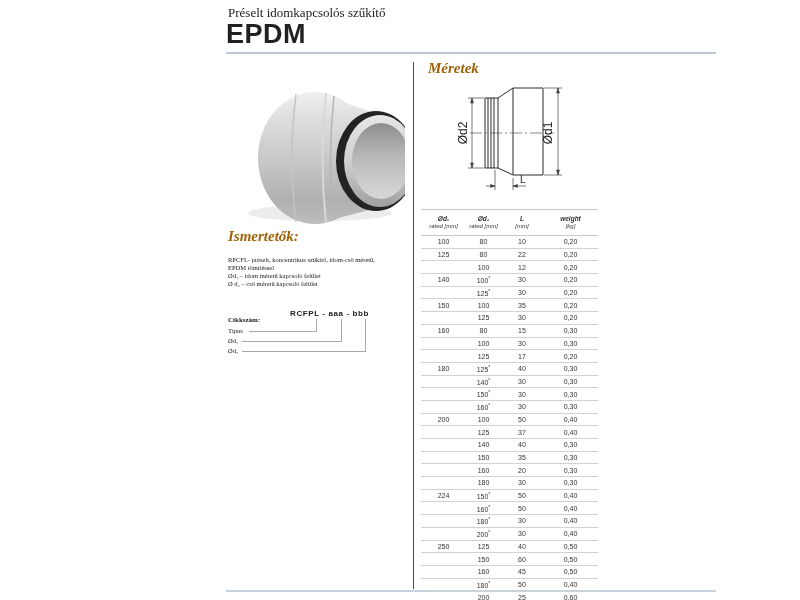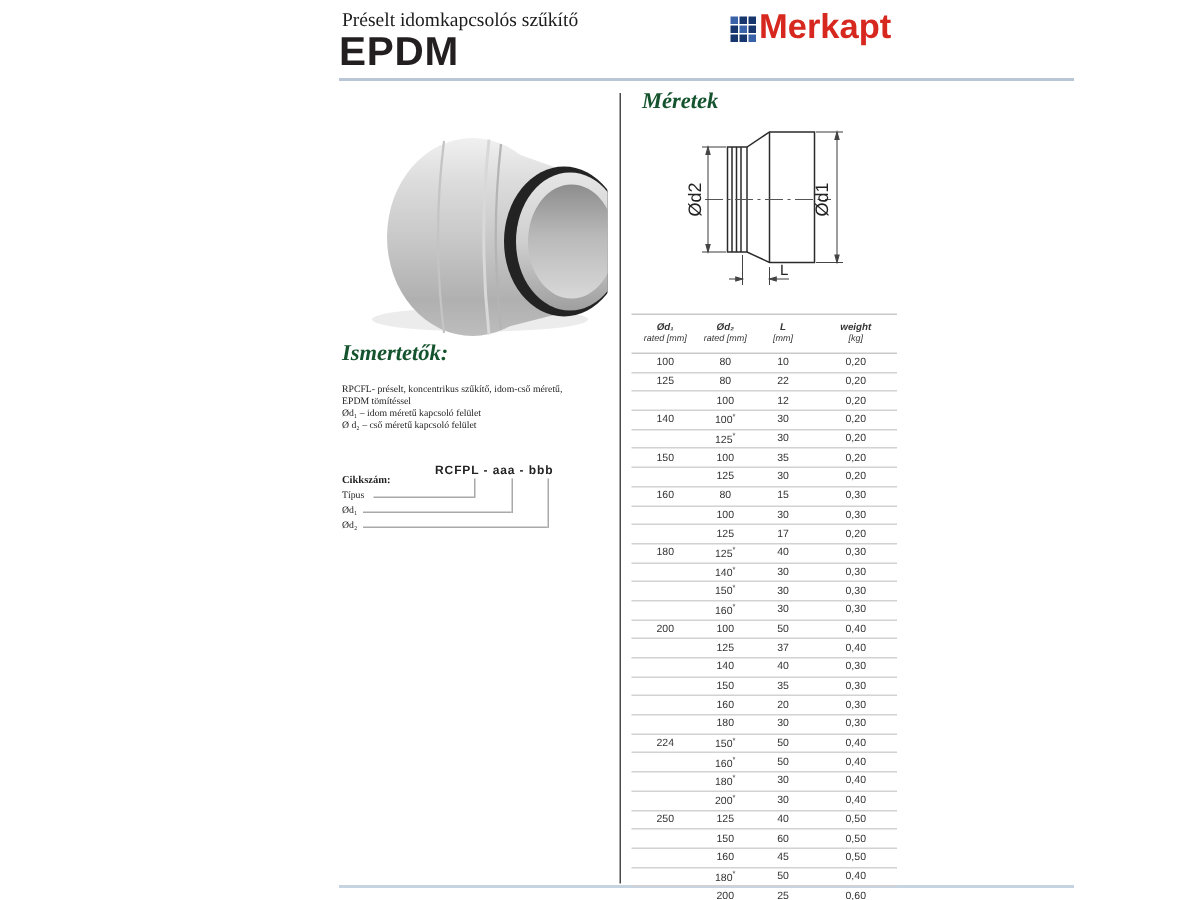--- a/index.html
+++ b/index.html
@@ -17,21 +17,21 @@
   .logo-icon span{display:block;}
   .logo-text{font-size:23px;font-weight:bold;margin-left:2px;line-height:1;}
 
   .rule-top{position:absolute;left:226px;top:52px;width:552px;height:2px;background:#b8c6d6;}
   .rule-bottom{position:absolute;left:226px;top:590px;width:552px;height:2px;background:#c6d4e2;}
   .v-divider{position:absolute;left:413px;top:62px;width:1px;height:527px;background:#4a4a4a;}
 
   
   .photo{position:absolute;left:230px;top:62px;width:175px;height:165px;}
   .section-title{position:absolute;font-family:"Liberation Serif",serif;font-style:italic;
-                 font-weight:bold;font-size:15px;color:#14532d;}
+                 font-weight:bold;font-size:15px;color:#a16207;}
   .ismertetok{left:228px;top:228px;font-style:italic;}
   .meretek{left:428px;top:60px;}
   .desc{position:absolute;left:228px;top:256px;font-family:"Liberation Serif",serif;
         font-size:6.5px;line-height:8px;color:#222;width:180px;}
   .cikkszam{position:absolute;left:228px;top:300px;font-size:7px;font-weight:bold;
             font-family:"Liberation Serif",serif;color:#222;margin-top:16px;}
   .order-code{position:absolute;left:290px;top:309px;font-size:8px;font-weight:bold;
               letter-spacing:.6px;color:#222;}
   .code-label{position:absolute;font-size:6.5px;font-family:"Liberation Serif",serif;color:#222;}
   .cl-line{position:absolute;background:#a9a9a9;}
@@ -52,34 +52,20 @@
   .tcell sup{font-size:5px;}
 </style>
 </head>
 <body>
 
 <div class="page">
 
   <div class="subtitle">Préselt idomkapcsolós szűkítő</div>
   <div class="title">EPDM</div>
 
-  <div class="logo">
-    <div class="logo-icon">
-        <span style="background: rgb(58, 98, 168);"></span>
-        <span style="background: rgb(23, 54, 110);"></span>
-        <span style="background: rgb(23, 54, 110);"></span>
-        <span style="background: rgb(23, 54, 110);"></span>
-        <span style="background: rgb(58, 98, 168);"></span>
-        <span style="background: rgb(23, 54, 110);"></span>
-        <span style="background: rgb(23, 54, 110);"></span>
-        <span style="background: rgb(23, 54, 110);"></span>
-        <span style="background: rgb(58, 98, 168);"></span>
-      </div>
-    <div class="logo-text" style="color: rgb(215, 40, 31);">Merkapt</div>
-  </div>
 
   <div class="rule-top"></div>
   <div class="v-divider"></div>
   <div class="rule-bottom"></div>
 
   <svg class="photo" viewBox="0 0 175 165">
     <defs>
       <linearGradient id="met" x1="0" y1="0" x2="0" y2="1">
         <stop offset="0" stop-color="#f0f0f0"></stop>
         <stop offset="0.22" stop-color="#dcdcdc"></stop>

